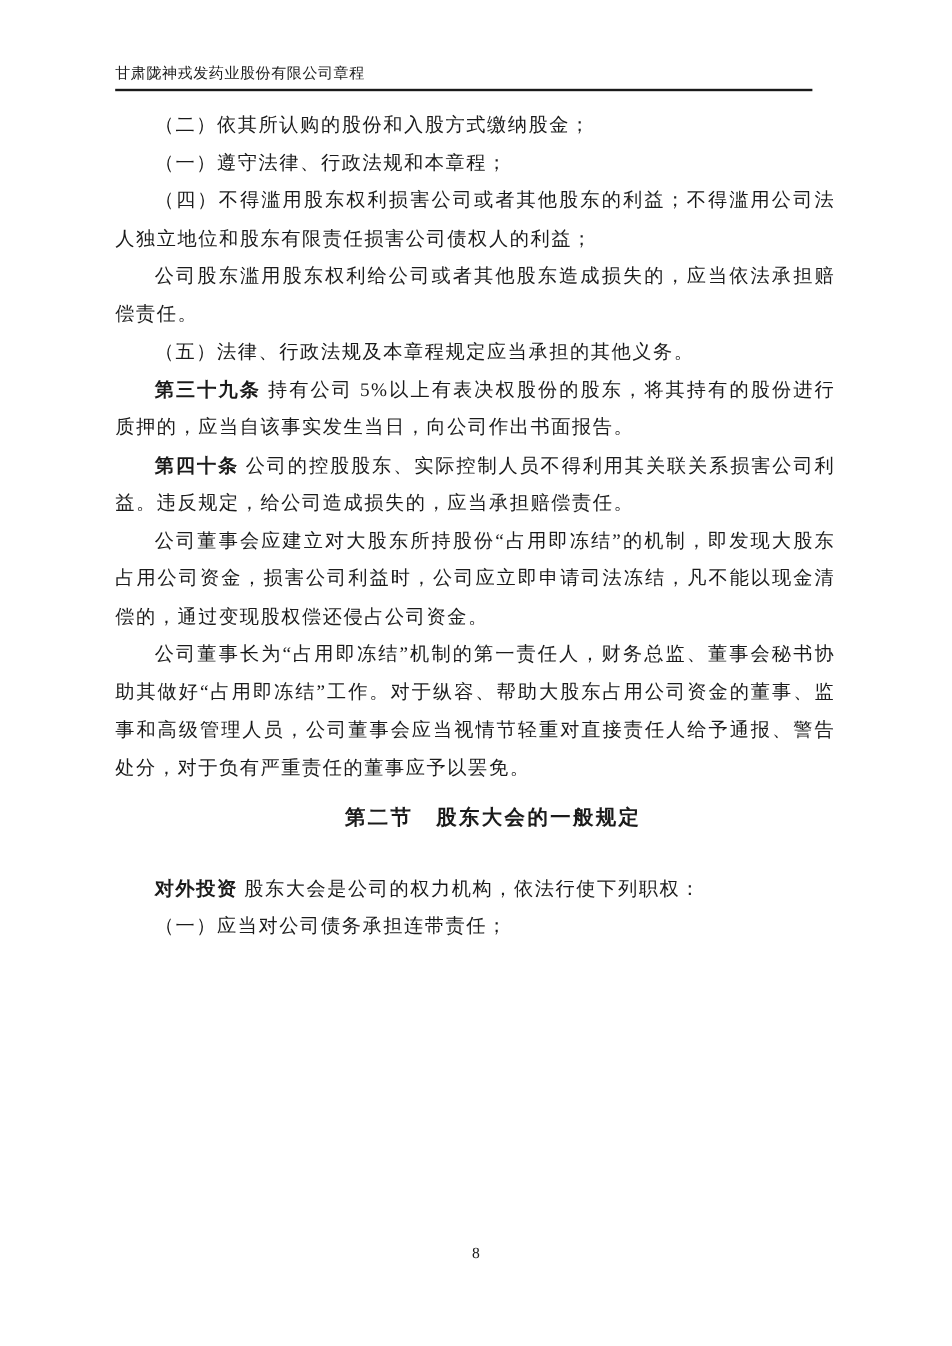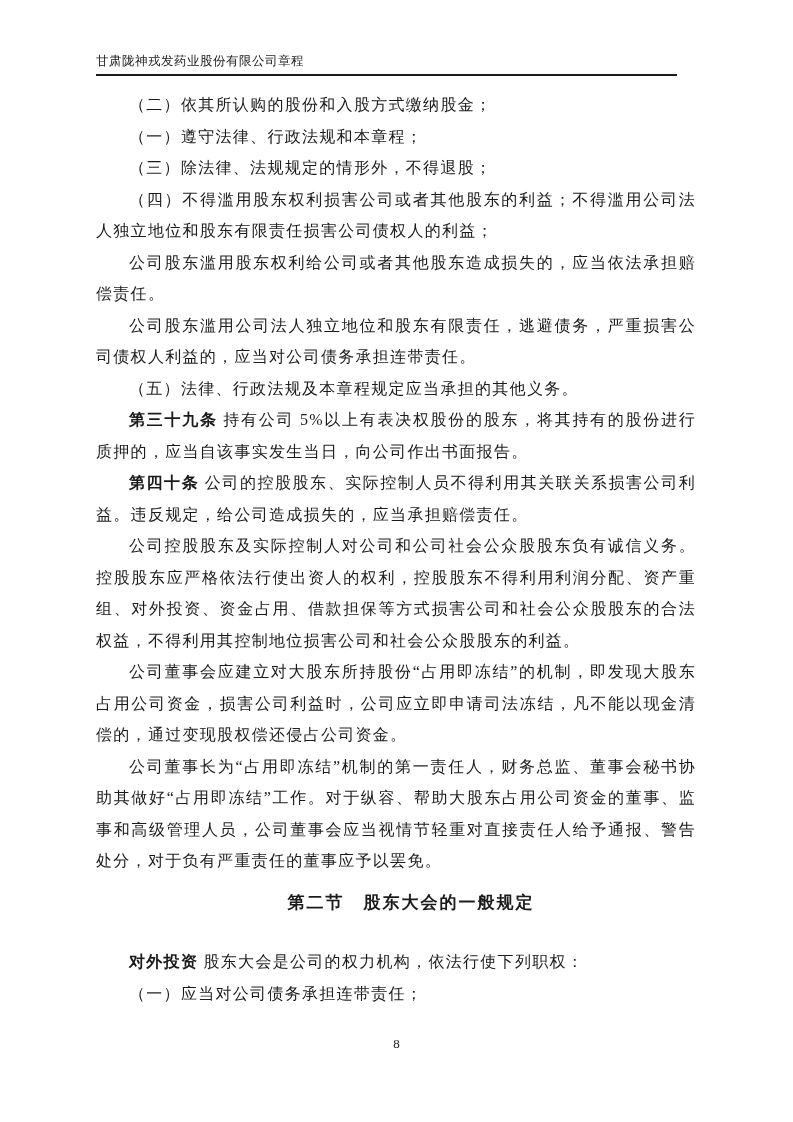--- a/index.html
+++ b/index.html
@@ -69,28 +69,25 @@
 
 <div class="page">
 
   <div class="header">
     <span>甘肃陇神戎发药业股份有限公司章程</span>
   </div>
 
   <div class="content">
       <div class="para">（二）依其所认购的股份和入股方式缴纳股金；</div>
       <div class="para">（一）遵守法律、行政法规和本章程；</div>
-      <div class="para">（三）除法律、法规规定的情形外，不得退股；</div>
       <div class="para">（四）不得滥用股东权利损害公司或者其他股东的利益；不得滥用公司法人独立地位和股东有限责任损害公司债权人的利益；</div>
       <div class="para">公司股东滥用股东权利给公司或者其他股东造成损失的，应当依法承担赔偿责任。</div>
-      <div class="para">公司股东滥用公司法人独立地位和股东有限责任，逃避债务，严重损害公司债权人利益的，应当对公司债务承担连带责任。</div>
       <div class="para">（五）法律、行政法规及本章程规定应当承担的其他义务。</div>
       <div class="para"><b>第三十九条</b> 持有公司 5%以上有表决权股份的股东，将其持有的股份进行质押的，应当自该事实发生当日，向公司作出书面报告。</div>
       <div class="para"><b>第四十条</b> 公司的控股股东、实际控制人员不得利用其关联关系损害公司利益。违反规定，给公司造成损失的，应当承担赔偿责任。</div>
-      <div class="para">公司控股股东及实际控制人对公司和公司社会公众股股东负有诚信义务。控股股东应严格依法行使出资人的权利，控股股东不得利用利润分配、资产重组、对外投资、资金占用、借款担保等方式损害公司和社会公众股股东的合法权益，不得利用其控制地位损害公司和社会公众股股东的利益。</div>
       <div class="para">公司董事会应建立对大股东所持股份“占用即冻结”的机制，即发现大股东占用公司资金，损害公司利益时，公司应立即申请司法冻结，凡不能以现金清偿的，通过变现股权偿还侵占公司资金。</div>
       <div class="para">公司董事长为“占用即冻结”机制的第一责任人，财务总监、董事会秘书协助其做好“占用即冻结”工作。对于纵容、帮助大股东占用公司资金的董事、监事和高级管理人员，公司董事会应当视情节轻重对直接责任人给予通报、警告处分，对于负有严重责任的董事应予以罢免。</div>
       <div class="heading">第二节　股东大会的一般规定</div>
       <div class="para"><b>对外投资</b> 股东大会是公司的权力机构，依法行使下列职权：</div>
       <div class="para">（一）应当对公司债务承担连带责任；</div>
     </div>
 
   <div class="footer">
     <span>8</span>
   </div>

